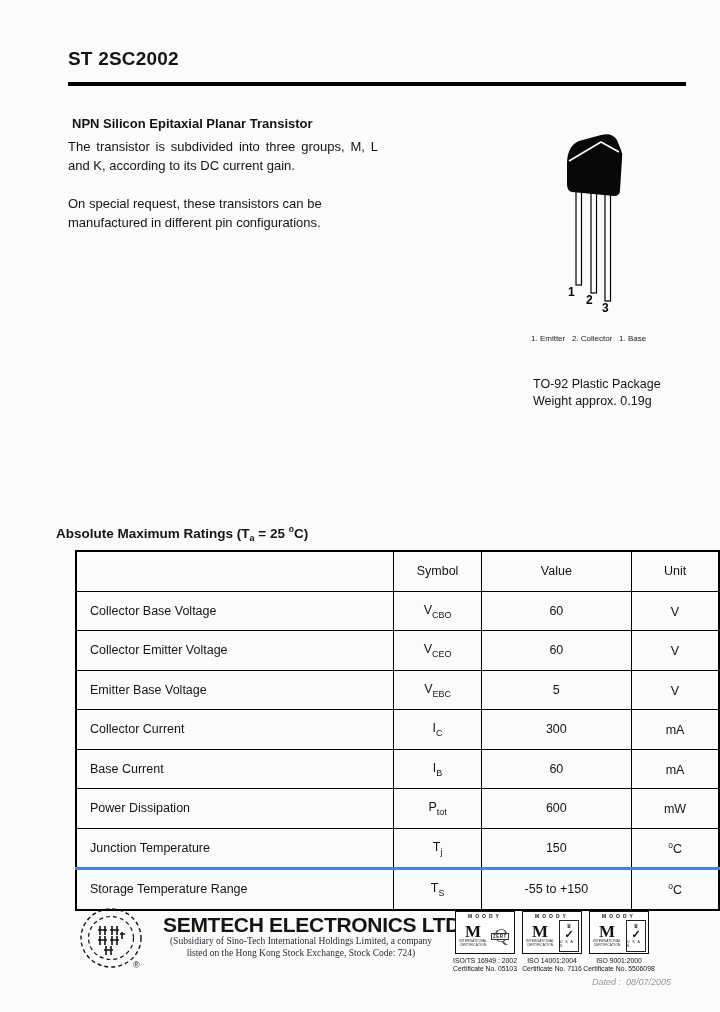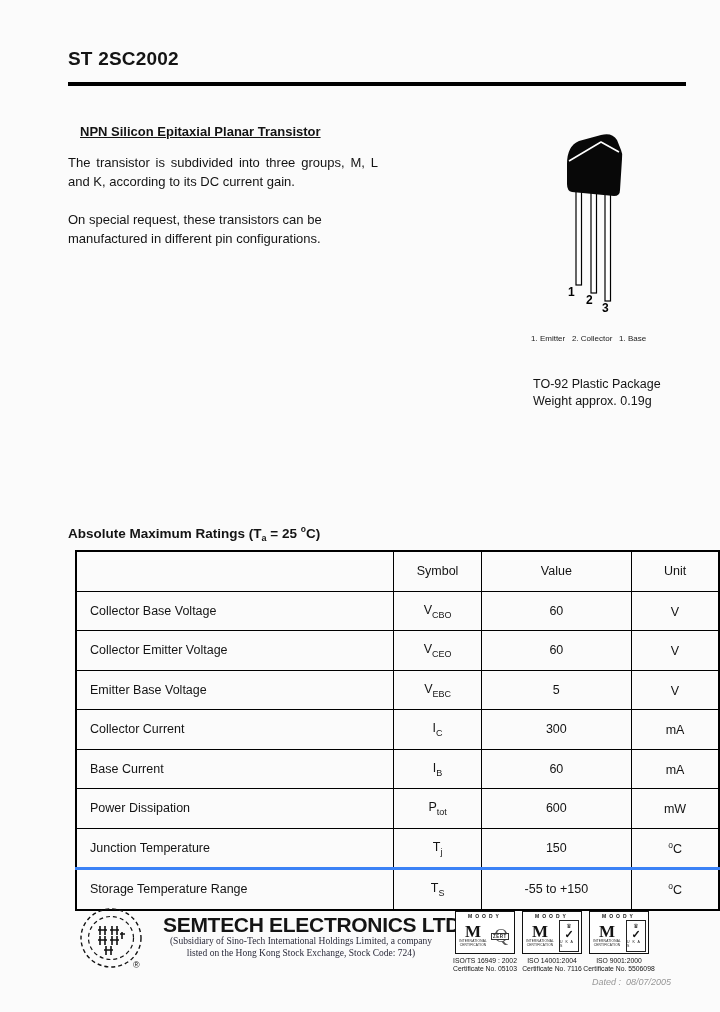--- a/index.html
+++ b/index.html
@@ -8,30 +8,30 @@
     position:relative; width:720px; height:1012px; margin:0 auto;
     background:#fbfbfb; color:#141414;
     font-family:"Liberation Sans", sans-serif;
     overflow:hidden;
   }
   
   .doc-title{position:absolute; left:68px; top:48px; font-size:19px; font-weight:bold; letter-spacing:.2px;}
   .title-rule{position:absolute; left:68px; top:82px; width:618px; height:4px; background:#000;}
   
   .intro{position:absolute; left:68px; top:110px; width:310px; font-size:13px; line-height:19px;}
-  .intro .lead{font-weight:bold; margin:12px;text-decoration:underline;}
+  .intro .lead{font-weight:bold; margin:4px;}
   .intro p{margin:0 0 19px 0;}
   .just{text-align:justify;}
   .prelines{white-space:pre-line;}
   
   .pkg-svg{position:absolute; left:545px; top:128px;}
   .pin-caption{position:absolute; left:531px; top:334px; font-size:8px; white-space:pre; color:#1a1a1a;}
   .pkg-text{position:absolute; left:533px; top:376px; font-size:12.5px; line-height:17px;}
   
-  .amr-heading{position:absolute; left:68px; top:524px; font-size:13.5px; font-weight:bold; white-space:pre;}
+  .amr-heading{position:absolute; left:56px; top:524px; font-size:13.5px; font-weight:bold; white-space:pre;}
   .amr-heading sub{font-size:9px;}
   .amr-heading sup{font-size:8.5px;}
   table.amr{
     position:absolute; left:75px; top:550px;
     border-collapse:collapse; table-layout:fixed;
     border:2px solid #000; font-size:12.5px; color:#141414;
   }
   .amr th,.amr td{border:1.5px solid #000; height:22.5px; padding:8px; font-weight:normal; font-size:12.5px; overflow:hidden;}
   .amr .c-param{width:310px; text-align:left; padding-left:13px;}
   .amr .c-sym{width:72px; text-align:center;}

